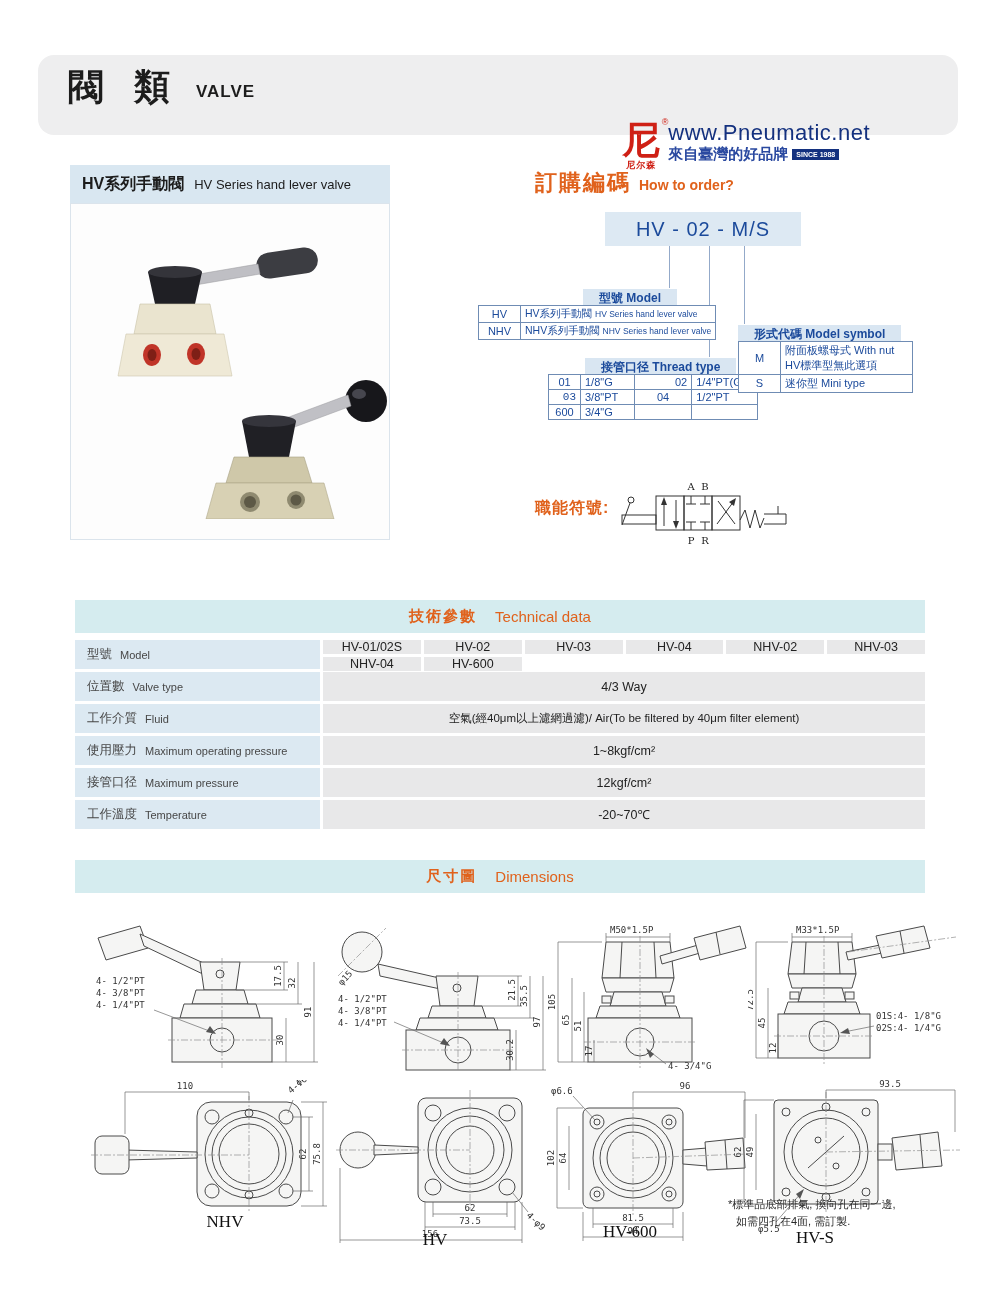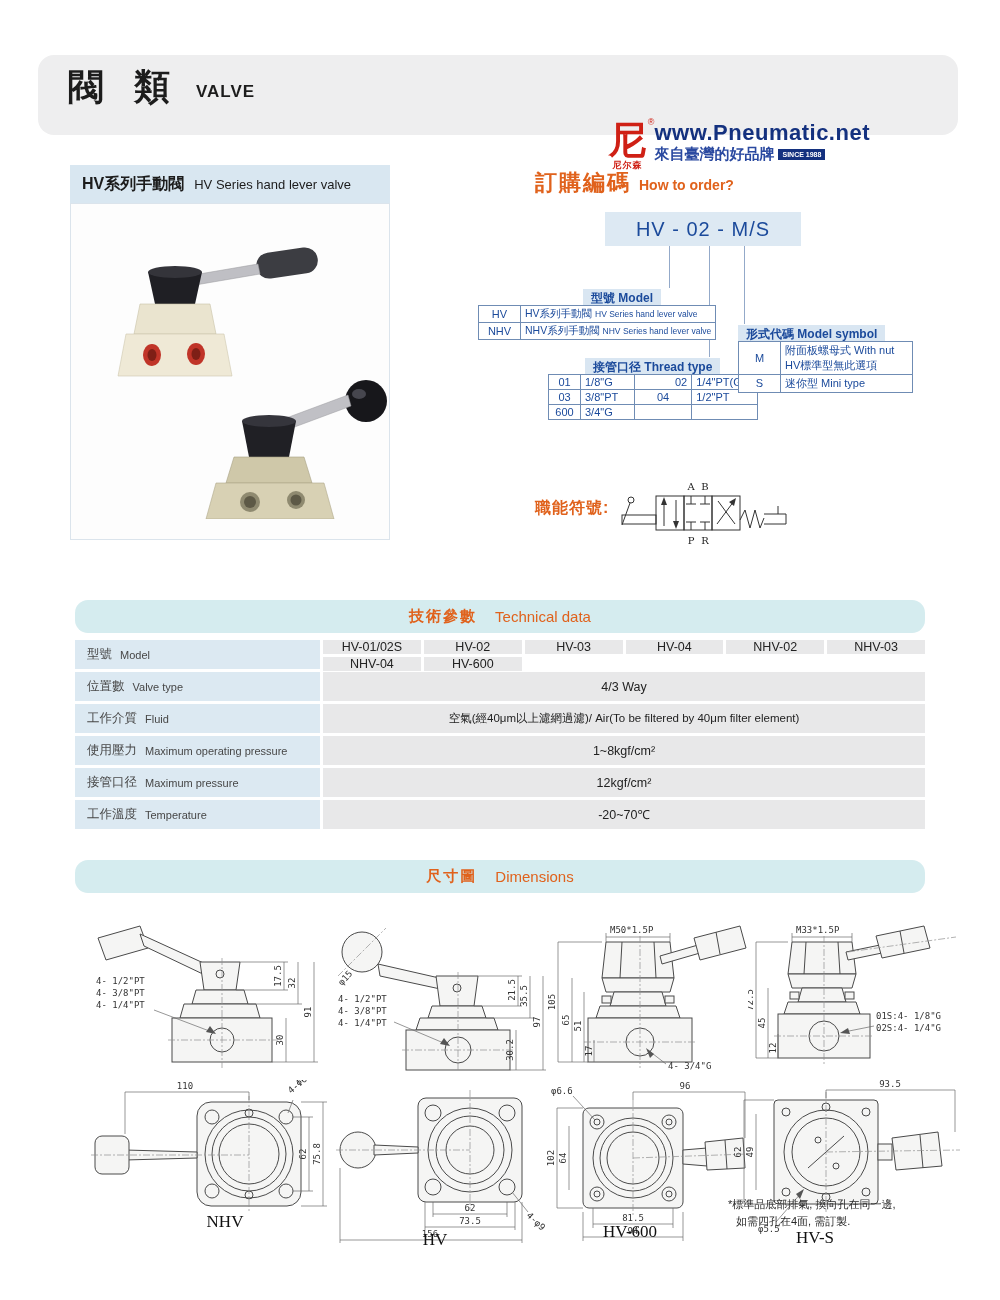--- a/index.html
+++ b/index.html
@@ -10,51 +10,51 @@
   
   .hdr { left:38px; top:55px; width:920px; height:80px; background:#eeeeef; border-radius:16px; }
   .hdr-title { left:68px; top:70px; display:flex; align-items:flex-end; gap:16px; }
   .hdr-cn { font-size:36px; font-weight:bold; color:#1c1c1c; letter-spacing:10px; line-height:1; }
   .hdr-en { font-size:17px; font-weight:bold; color:#1c1c1c; padding-bottom:3px; letter-spacing:1px; }
   .logo { right:88px; top:66px; display:flex; gap:8px; align-items:flex-start; }
   .logo-mark-wrap { text-align:center; color:#cf2015; position:relative; }
   .logo-mark { font-size:38px; font-weight:900; line-height:1; color:#cf2015; }
   .logo-reg { position:absolute; top:-4px; right:-8px; font-size:9px; color:#cf2015; }
   .logo-mark-sub { font-size:9px; font-weight:bold; color:#cf2015; letter-spacing:1px; }
-  .logo-url { font-size:22px; font-weight:700; color:#14317f; line-height:1.1; letter-spacing:0.5px; }
+  .logo-url { font-size:22px; font-weight:400; color:#14317f; line-height:1.1; letter-spacing:0.5px; }
   .logo-line2 { display:flex; align-items:center; gap:4px; }
   .logo-tag { font-size:15px; font-weight:900; color:#2a49a0; }
   .logo-since { font-size:7px; font-weight:bold; color:#fff; background:#14317f; padding:2px 4px; }
 
   
   .prod-bar { left:70px; top:165px; width:320px; height:38px; background:#d9e7f1; display:flex; align-items:center; gap:10px; padding-left:12px; }
   .prod-cn { font-size:16px; font-weight:bold; color:#1c1c1c; }
   .prod-en { font-size:13px; color:#1c1c1c; }
   .prod-box { left:70px; top:203px; width:320px; height:337px; background:#fdfdfd; border:1px solid #dbe4ec; }
 
   
   .ord-title { left:535px; top:168px; display:flex; align-items:baseline; gap:8px; }
   .ord-title-cn { font-size:22px; font-weight:bold; color:#e0621c; letter-spacing:2px; }
   .ord-title-en { font-size:14px; font-weight:bold; color:#e0621c; }
   .code-box { left:605px; top:212px; width:196px; height:34px; background:#dde9f3; display:flex; align-items:center; justify-content:center; }
   .code-text { font-size:20px; color:#1b4a9b; letter-spacing:1px; }
   .vline { width:1px; background:#93a9c9; }
 
   table.ord { border-collapse:collapse; }
   table.ord td { border:1px solid #6f8cb4; color:#1b4a9b; padding:1px 4px; background:#fff; }
-  .tbl-head { background:#d9e6f2; color:#1b4a9b; font-size:12px; font-weight:bold; padding:1px 8px; display:inline-block; }
+  .tbl-head { background:#d9e6f2; color:#1b4a9b; font-size:12px; font-weight:bold; padding:1px 16px; display:inline-block; }
   .cell-code { text-align:center; font-size:11px; width:42px; }
   .cell-desc { font-size:10.5px; }
   .cell-desc .en { font-size:8.5px; }
   .thr td { font-size:11px; }
 
   .func-label { left:535px; top:498px; font-size:16px; font-weight:bold; color:#e0621c; letter-spacing:1px; }
 
   
-  .sec-bar { width:850px; height:33px; background:#d5ecef; display:flex; align-items:center; justify-content:center; gap:18px;border-radius:13px; }
+  .sec-bar { width:850px; height:33px; background:#d5ecef; display:flex; align-items:center; justify-content:center; gap:18px; }
   .sec-cn { font-size:15px; font-weight:bold; color:#e0621c; letter-spacing:2px; }
   .sec-en { font-size:15px; color:#e0621c; }
   .tech { left:75px; top:640px; width:850px; display:grid; grid-template-columns:245px 1fr; gap:3px; }
   .t-label { background:#dce9f2; display:flex; align-items:center; gap:8px; padding-left:12px; height:100%; }
   .t-label .cn { font-size:12.5px; color:#474747; }
   .t-label .en { font-size:11px; color:#474747; }
   .t-models { display:grid; grid-template-columns:repeat(6,1fr); gap:3px; }
   .t-cell { background:#e8e8e9; display:flex; align-items:center; justify-content:center; font-size:12.5px; color:#222; }
   .t-row { height:29px; }
   .t-val { background:#e8e8e9; display:flex; align-items:center; justify-content:center; font-size:12.5px; color:#222; }
@@ -170,21 +170,21 @@
   </div>
   <table class="ord thr abs" style="left:548px; top:374px;">
     <tbody>
         <tr>
       <td style="width:32px; text-align:center;">01</td>
       <td style="width:54px;">1/8"G</td>
       <td style="width:30px; text-align:center;padding-left:40px;">02</td>
       <td style="width:66px;">1/4"PT(G)</td>
     </tr>
     <tr>
-      <td style="text-align:center;">03</td>
+      <td style="text-align:right;font-family:Liberation Mono, monospace;">03</td>
       <td>3/8"PT</td>
       <td style="text-align:center;">04</td>
       <td>1/2"PT</td>
     </tr>
     <tr>
       <td style="text-align:center;">600</td>
       <td>3/4"G</td>
       <td></td>
       <td></td>
     </tr>

